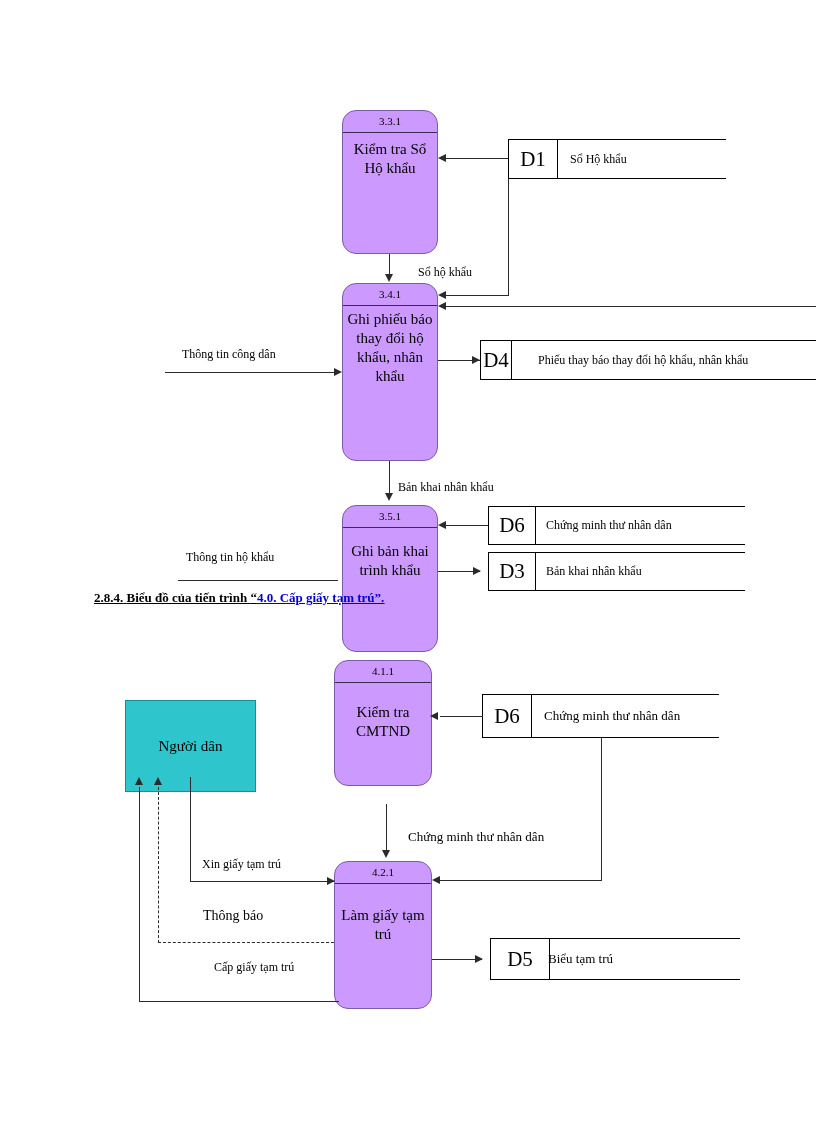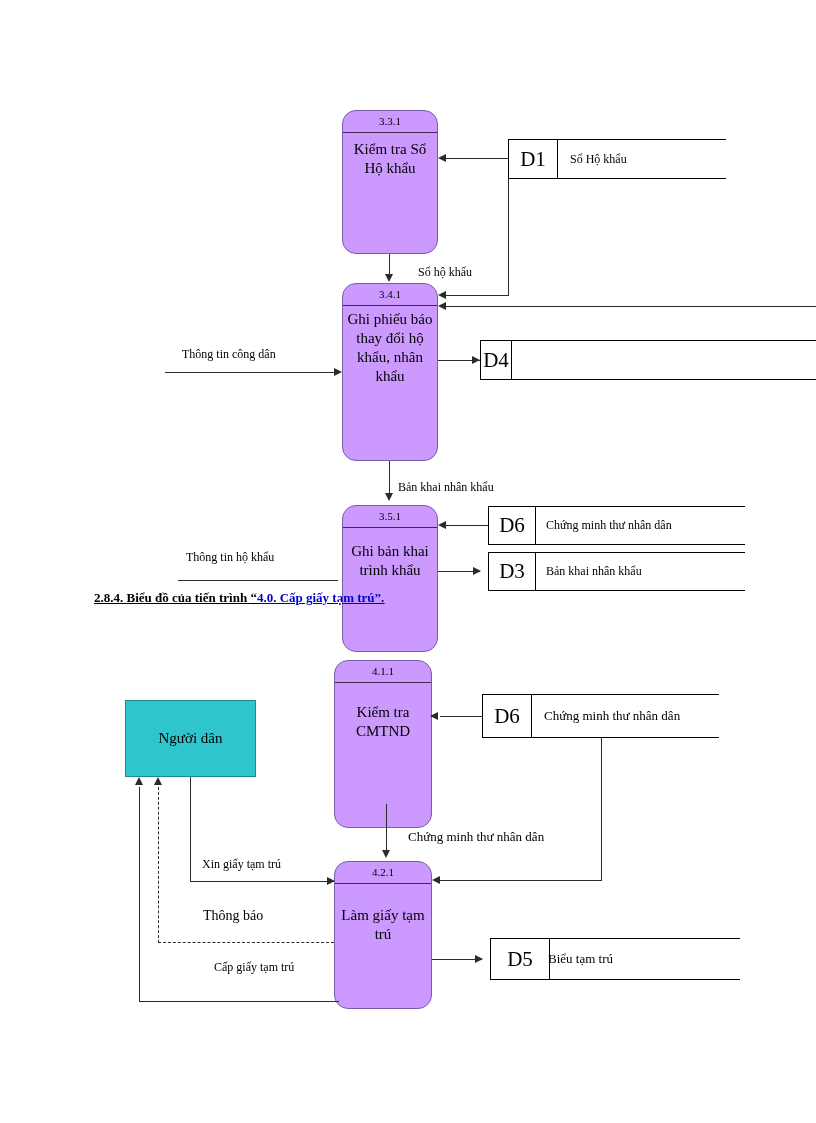--- a/index.html
+++ b/index.html
@@ -121,43 +121,44 @@
     <div class="proc-div"></div>
     <div class="proc-name" style="padding-top:4px;">Ghi phiếu báo thay đổi hộ khẩu, nhân khẩu</div>
   </div>
 
   <div class="process" style="left:342px;top:505px;width:96px;height:147px;">
     <div class="proc-id">3.5.1</div>
     <div class="proc-div"></div>
     <div class="proc-name" style="padding-top:14px;">Ghi bản khai trình khẩu</div>
   </div>
 
-  <div class="process" style="left:334px;top:660px;width:98px;height:168px;">
+  <div class="process" style="left:334px;top:660px;width:98px;height:126px;">
     <div class="proc-id">4.1.1</div>
     <div class="proc-div"></div>
     <div class="proc-name" style="padding-top:20px;">Kiểm tra CMTND</div>
   </div>
 
   <div class="process" style="left:334px;top:861px;width:98px;height:148px;">
     <div class="proc-id">4.2.1</div>
     <div class="proc-div"></div>
     <div class="proc-name" style="padding-top:22px;">Làm giấy tạm trú</div>
   </div>
 
-  <div class="entity" style="left:125px;top:700px;width:131px;height:77px;">
+  <div class="entity" style="left:125px;top:700px;width:131px;height:92px;">
     <span>Người dân</span>
   </div>
 
   <div class="store" style="left:508px;top:139px;width:218px;height:40px;">
     <div class="code" style="width:50px;">D1</div>
     <div class="label" style="left:62px;">Sổ Hộ khẩu</div>
   </div>
 
   <div class="store" style="left:480px;top:340px;width:336px;height:40px;">
     <div class="code" style="width:32px;">D4</div>
+    <div class="label" style="left:58px;">Phiếu thay báo thay đổi hộ khẩu, nhân khẩu</div>
   </div>
 
   <div class="store" style="left:488px;top:506px;width:257px;height:39px;">
     <div class="code" style="width:48px;">D6</div>
     <div class="label" style="left:58px;">Chứng minh thư nhân dân</div>
   </div>
 
   <div class="store" style="left:488px;top:552px;width:257px;height:39px;">
     <div class="code" style="width:48px;">D3</div>
     <div class="label" style="left:58px;">Bản khai nhân khẩu</div>

